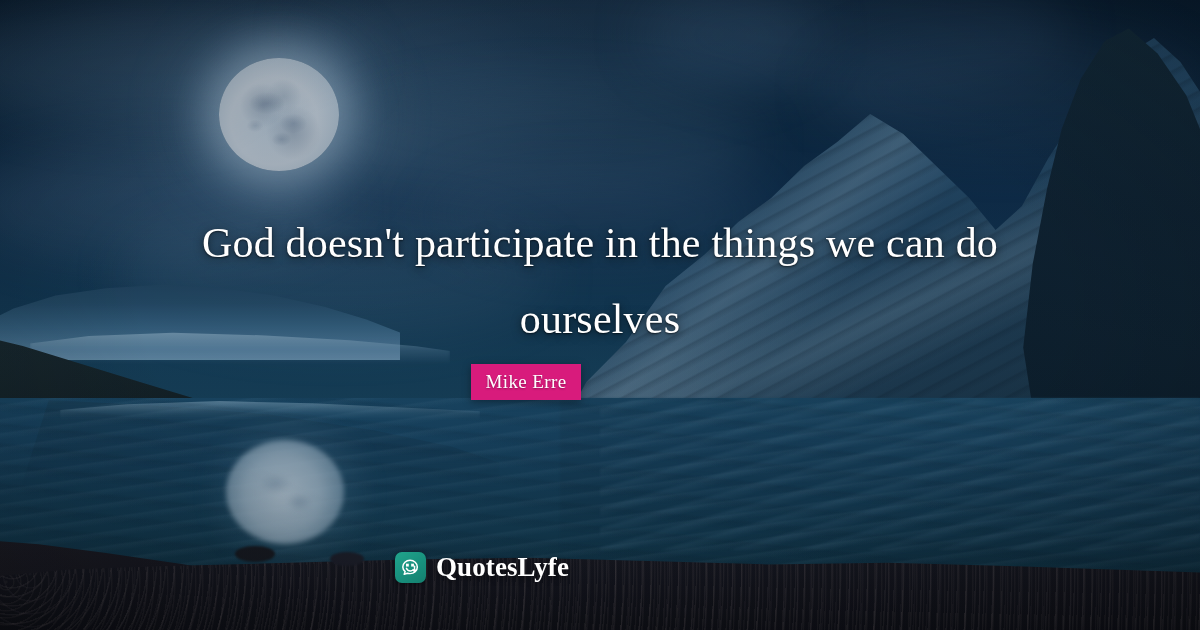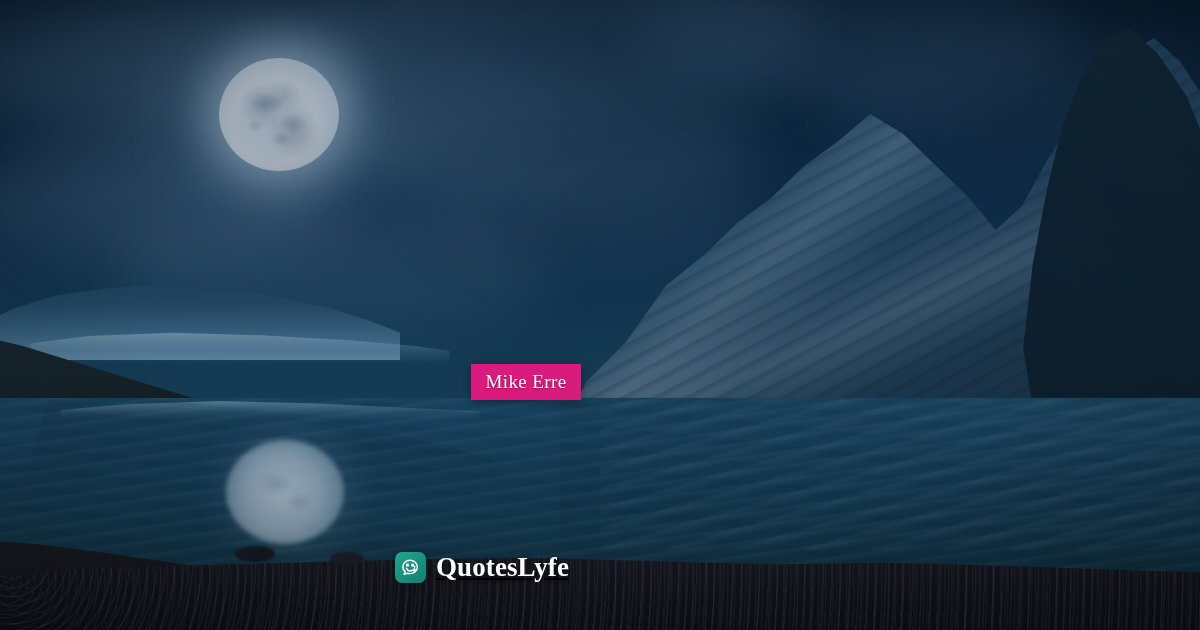--- a/index.html
+++ b/index.html
@@ -211,21 +211,21 @@
   .author{
     display:inline-block; background:#d81b7c;
     color:#ffffff; font-size:19px; line-height:1;
     padding:8px 14px 9px 14px; letter-spacing:.4px;
     text-shadow:0 1px 2px rgba(0,0,0,.35);
     box-shadow:0 2px 8px rgba(0,0,0,.35);
   }
 
   .brand{
     position:absolute; left:0; top:552px; width:964px;
-    display:flex; align-items:center; justify-content:center; gap:10px;text-decoration:underline;
+    display:flex; align-items:center; justify-content:center; gap:10px;
   }
   .brand-logo{
     width:31px; height:31px; border-radius:7px;
     background:linear-gradient(145deg,#21a58c 0%, #18907d 55%, #14806f 100%);
     display:flex; align-items:center; justify-content:center;
     box-shadow:0 1px 5px rgba(0,0,0,.45);
     flex:0 0 auto;
   }
   .brand-name{
     color:#ffffff; font-size:27px; font-weight:700; letter-spacing:.1px;
@@ -280,20 +280,21 @@
     <div class="rock1"></div>
     <div class="rock2"></div>
     <div class="rock3"></div>
 
     <div class="tint"></div>
     <div class="vignette"></div>
   </div>
 
   <div class="content">
 
+    <div class="quote">God doesn't participate in the things we can do ourselves</div>
 
     <div class="author-wrap">
       <span class="author">Mike Erre</span>
     </div>
 
     <div class="brand">
       <span class="brand-logo">
         <svg width="21" height="21" viewBox="0 0 24 24" aria-hidden="true">
 
           <path d="M3.2 11.4c0-4.3 3.7-7.6 8.3-7.6 4.6 0 8.3 3.3 8.3 7.6 0 4.3-3.7 7.6-8.3 7.6-1.1 0-2.2-.2-3.1-.5l-3.6 1.3 1.1-3.1c-1.7-1.4-2.7-3.3-2.7-5.3z" fill="none" stroke="#ffffff" stroke-width="1.7" stroke-linejoin="round"></path>

